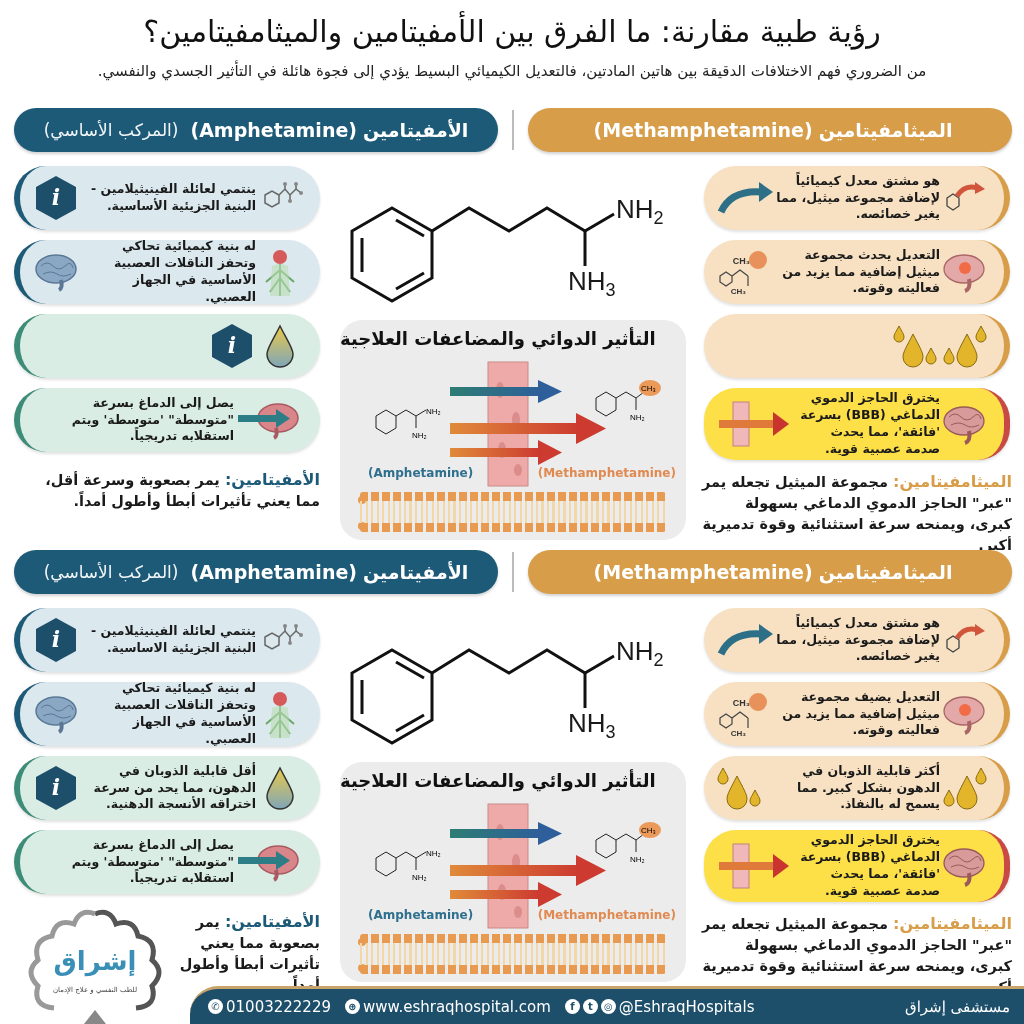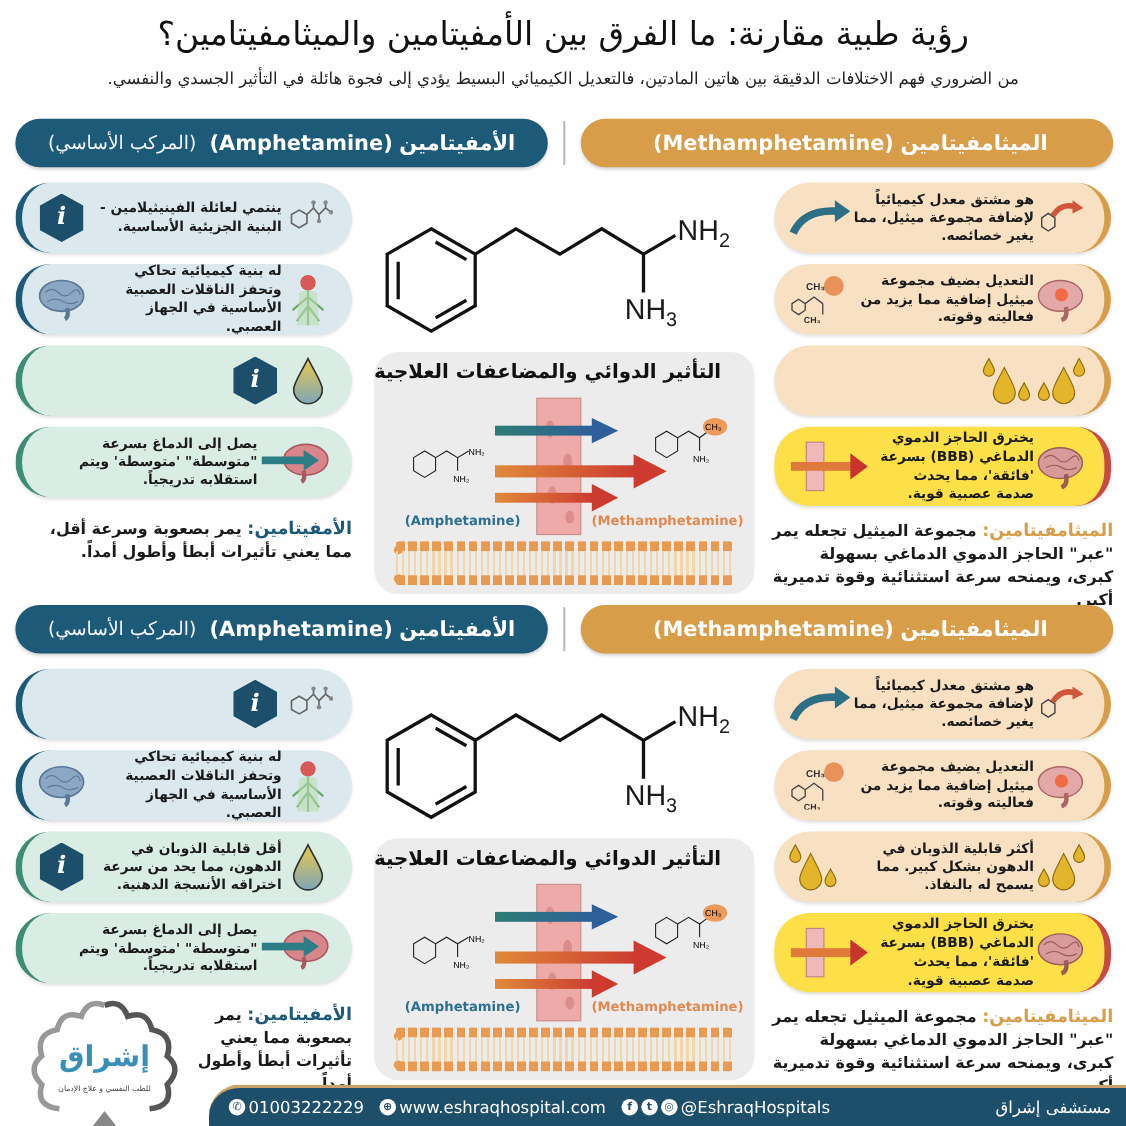--- a/index.html
+++ b/index.html
@@ -140,21 +140,21 @@
     </div>
   </div>
   <div class="card r peach" style="top:132px">
     <div class="ico">
       <svg width="46" height="42" viewBox="0 0 46 42">
           <ellipse cx="23" cy="18" rx="20" ry="14" fill="#e3a8a8" stroke="#a66" stroke-width="1.3"></ellipse>
           <circle cx="24" cy="17" r="6" fill="#f2643c" opacity=".9"></circle>
           <path d="M28,28 Q30,38 24,40" stroke="#a66" stroke-width="4" fill="none"></path>
         </svg>
     </div>
-    <div class="txt">التعديل بضيف مجموعة ميثيل إضافية مما يزيد من فعاليته وقوته.</div>
+    <div class="txt">التعديل يحدث مجموعة ميثيل إضافية مما يزيد من فعاليته وقوته.</div>
     <div class="ico" style="width:58px;flex-basis:58px">
       <svg width="58" height="44" viewBox="0 0 58 44">
           <polygon points="4,26 10,22 16,26 16,32 10,36 4,32" stroke="#444" fill="none" stroke-width="1.2"></polygon>
           <path d="M16,26 L24,20 L32,26 M32,26 L32,36" stroke="#444" fill="none" stroke-width="1.2"></path>
           <circle cx="42" cy="10" r="9" fill="#e8915a"></circle>
           <text x="34" y="14" font-size="9" fill="#333" font-family="Liberation Sans,sans-serif">CH₃</text>
           <text x="30" y="44" font-size="8" fill="#333" font-family="Liberation Sans,sans-serif">CH₃</text>
         </svg>
     </div>
   </div>
@@ -296,20 +296,21 @@
             <path d="M22,14 L28,8 L33,14 L39,8 M28,8 L28,3 M33,14 L33,20 M39,8 L44,12 M39,8 L39,3"></path>
           </g>
           <g fill="#888">
             <circle cx="28" cy="3" r="2"></circle>
             <circle cx="33" cy="20" r="2"></circle>
             <circle cx="44" cy="12" r="2"></circle>
             <circle cx="39" cy="3" r="2"></circle>
           </g>
         </svg>
     </div>
+    <div class="txt">ينتمي لعائلة الفينيثيلامين - البنية الجزيئية الاساسية.</div>
     <div class="ico">
         <div class="hex">i</div>
       </div>
   </div>
   <div class="card l blue" style="top:132px">
     <div class="ico">
       <svg width="40" height="48" viewBox="0 0 40 48">
           <circle cx="20" cy="9" r="7" fill="#d75a5a"></circle>
           <path d="M20,16 L20,48 M20,22 L6,34 M20,22 L34,34 M20,30 L10,44 M20,30 L30,44" stroke="#6aa86a" stroke-width="2" fill="none"></path>
           <path d="M12,18 Q20,14 28,18 L30,48 L10,48 Z" fill="#b9dcb0" opacity=".6"></path>

